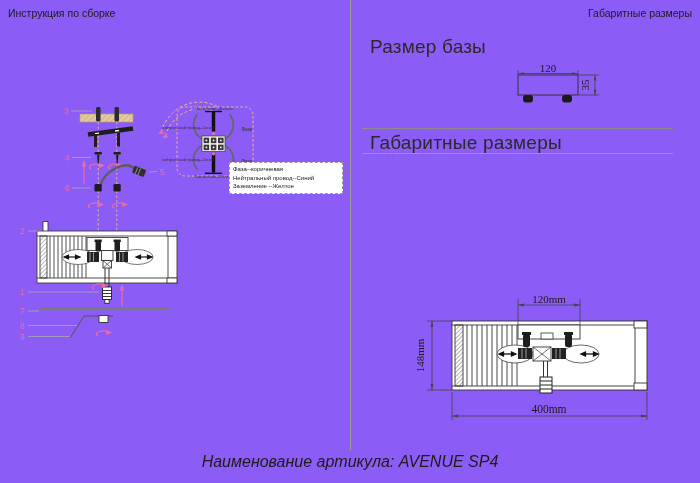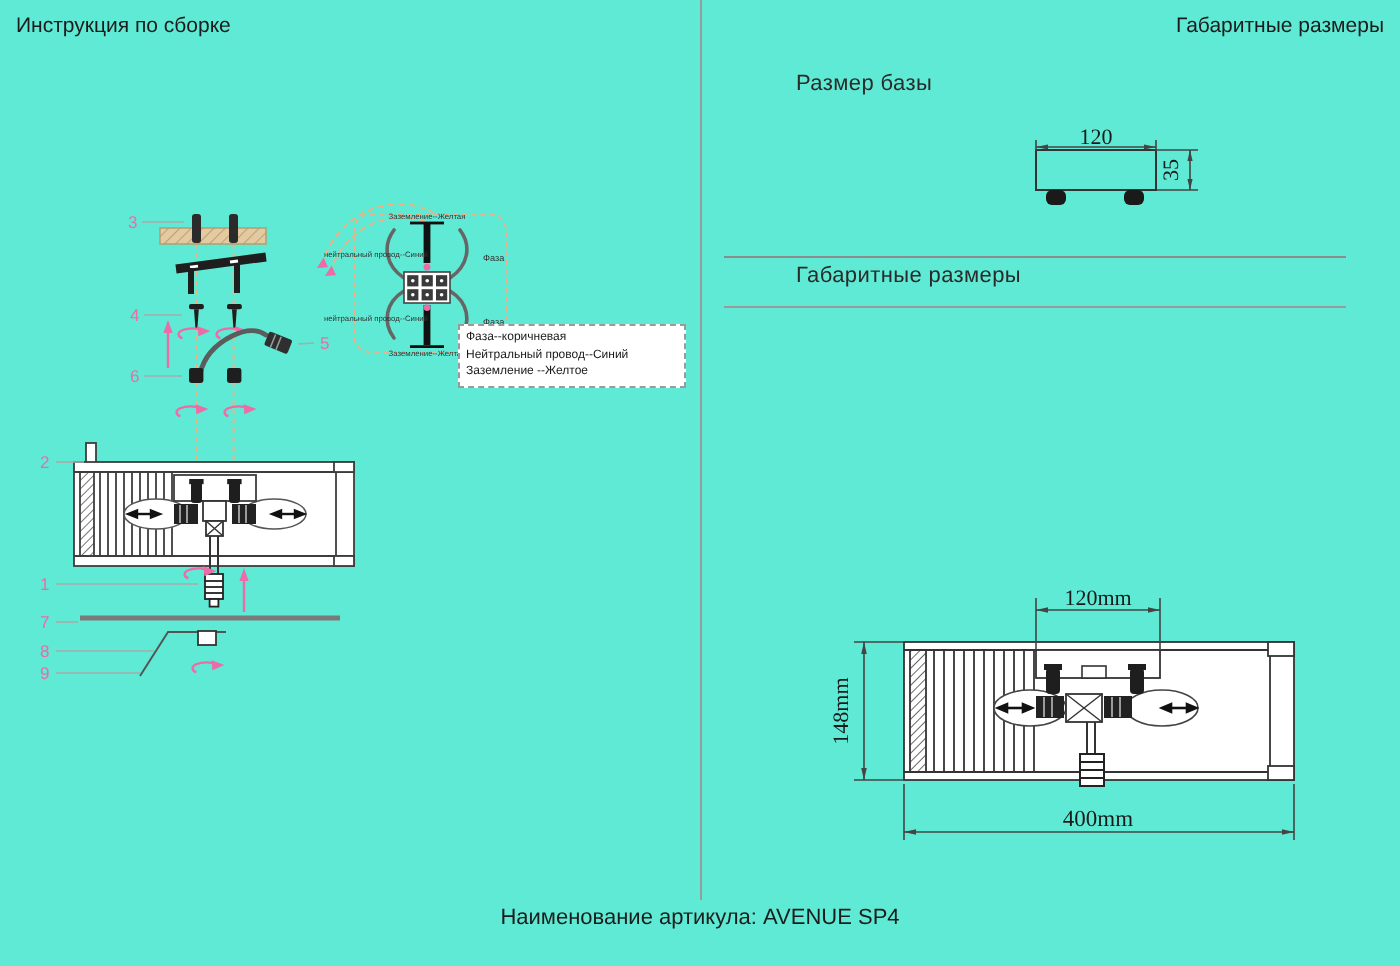--- a/index.html
+++ b/index.html
@@ -1,23 +1,23 @@
 <!DOCTYPE html>
 <html><head>
 <meta charset="utf-8">
 <style>
   html,body{margin:0;padding:0;background:#fff;}
-  .page{position:relative;width:700px;height:483px;background:#5eead4;overflow:hidden;
+  .page{position:relative;width:700px;height:483px;background:#8b5cf6;overflow:hidden;
         font-family:"Liberation Sans",sans-serif;color:#222;}
   .abs{position:absolute;}
   .hdr{font-size:10.5px;color:#1c1c1c;}
-  .section-title{font-size:11px;color:#2a2a2a;letter-spacing:.2px;margin-left:28px;}
+  .section-title{font-size:19px;color:#2a2a2a;letter-spacing:.2px;}
   .vdiv{width:1px;background:#9a9a9a;}
   .hline{height:1px;background:#8c8c8c;}
-  .footer{width:700px;text-align:center;font-size:11px;color:#1c1c1c;}
+  .footer{width:700px;text-align:center;font-size:16px;color:#1c1c1c;font-style:italic;}
   .legend-box{border:1px dashed #8f8f8f;border-radius:3px;background:#fff;
               padding:3px 5px 2px 5px;font-size:8.6px;line-height:10.9px;color:#1a1a1a;}
   .color-box{border:1px dashed #9a9a9a;background:#fff;padding:2px 3px;
              font-size:6px;line-height:8.6px;color:#1a1a1a;white-space:nowrap;}
   svg text{font-family:"Liberation Sans",sans-serif;}
   text.callout{fill:#ec6ca8;font-size:8.5px;}
   text.dim{font-family:"Liberation Serif",serif;fill:#1a1a1a;}
   text.tiny{fill:#333;}
 </style>
 </head>

